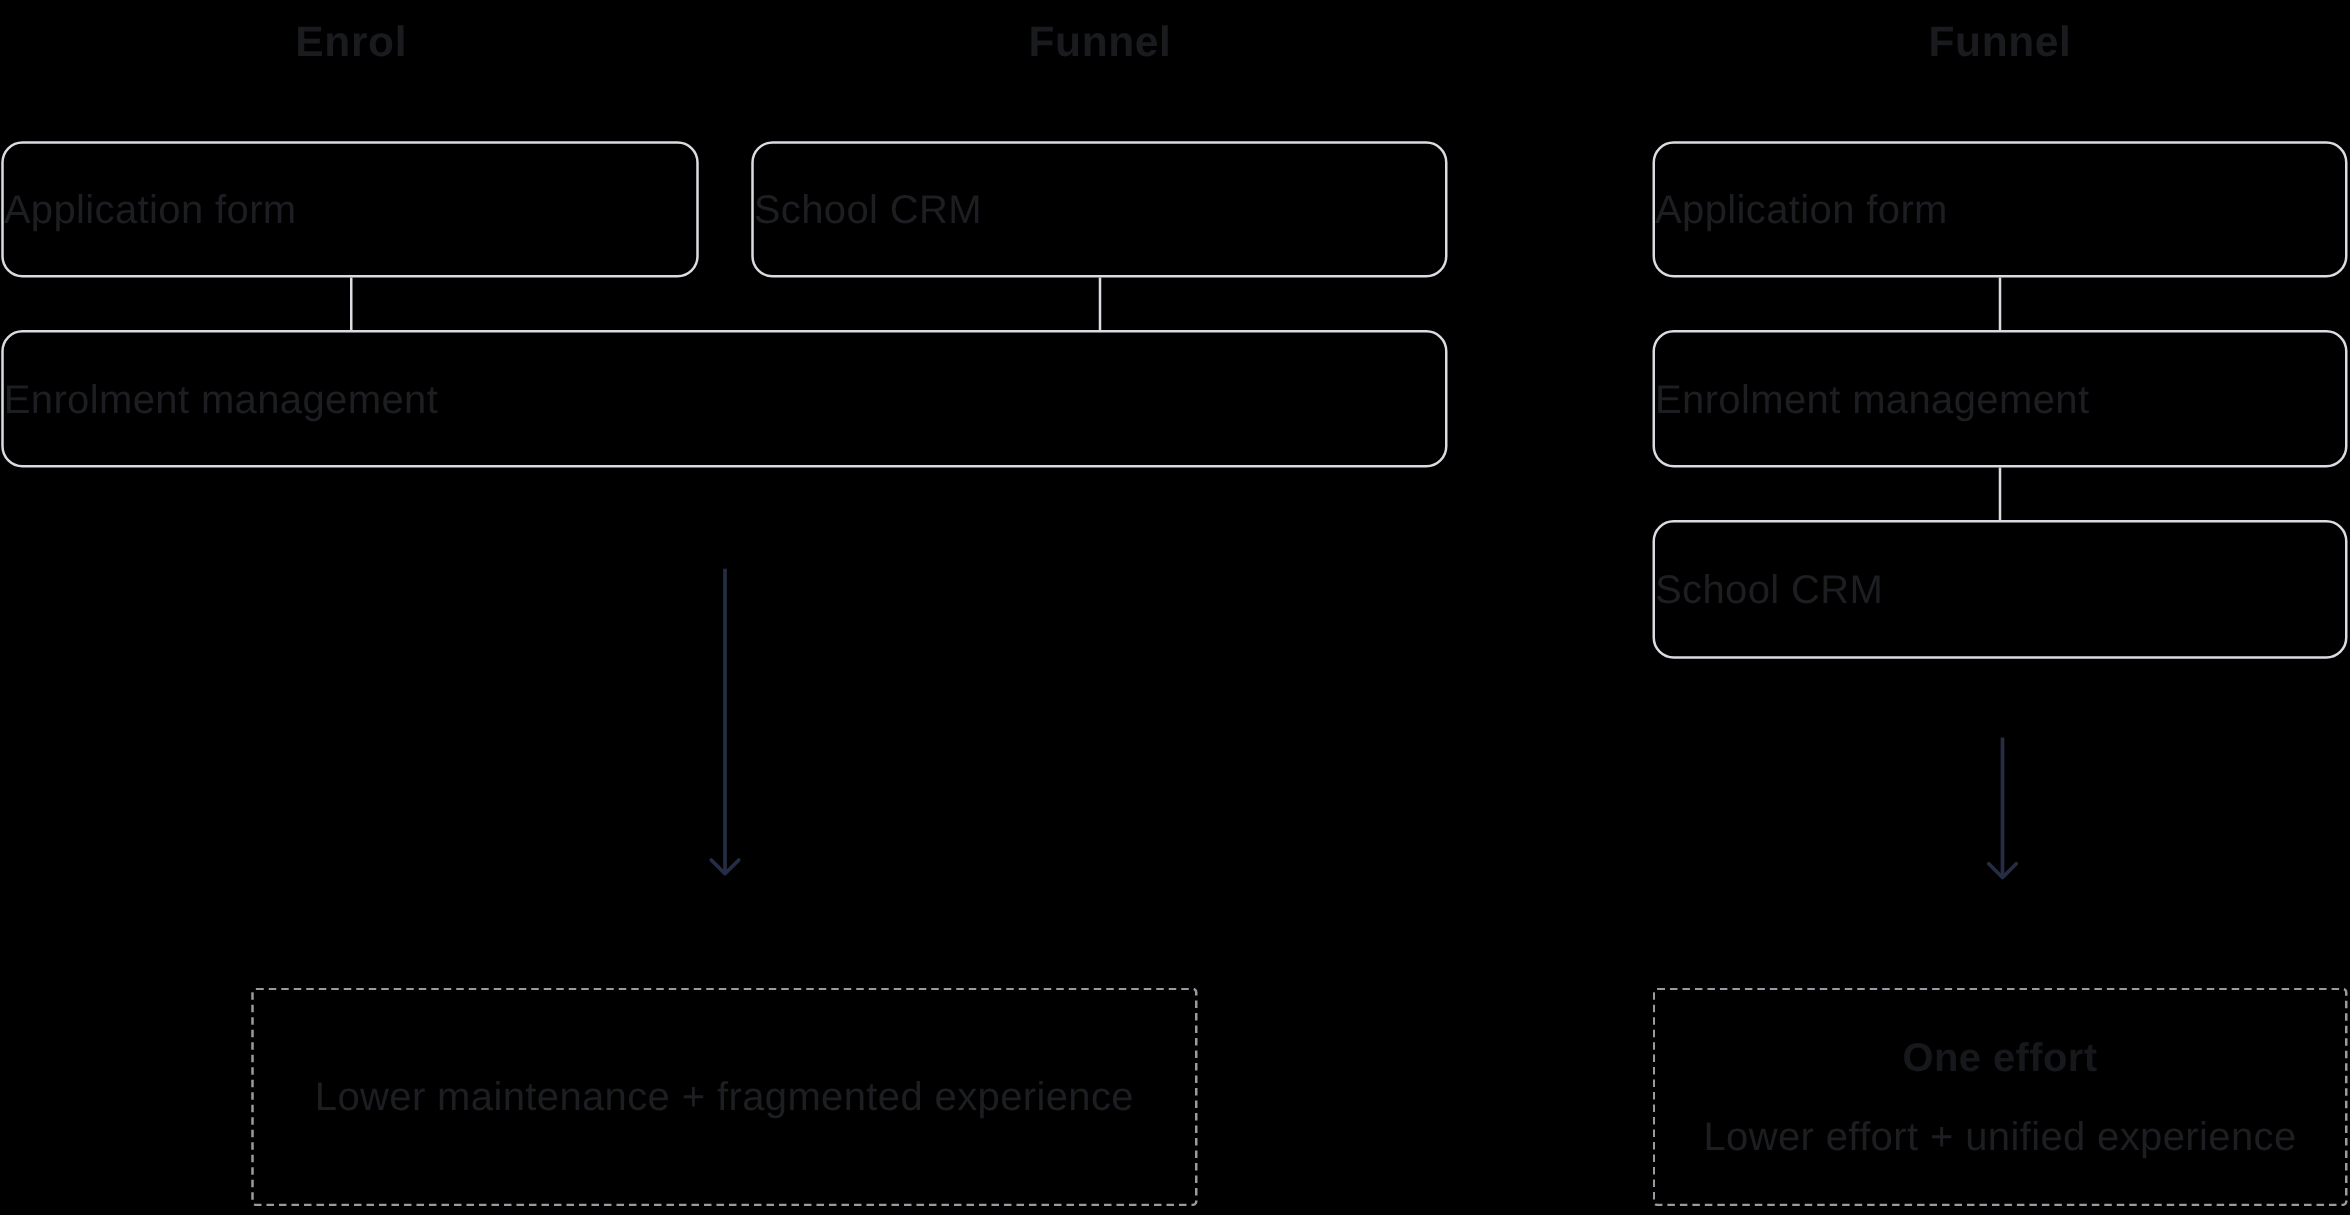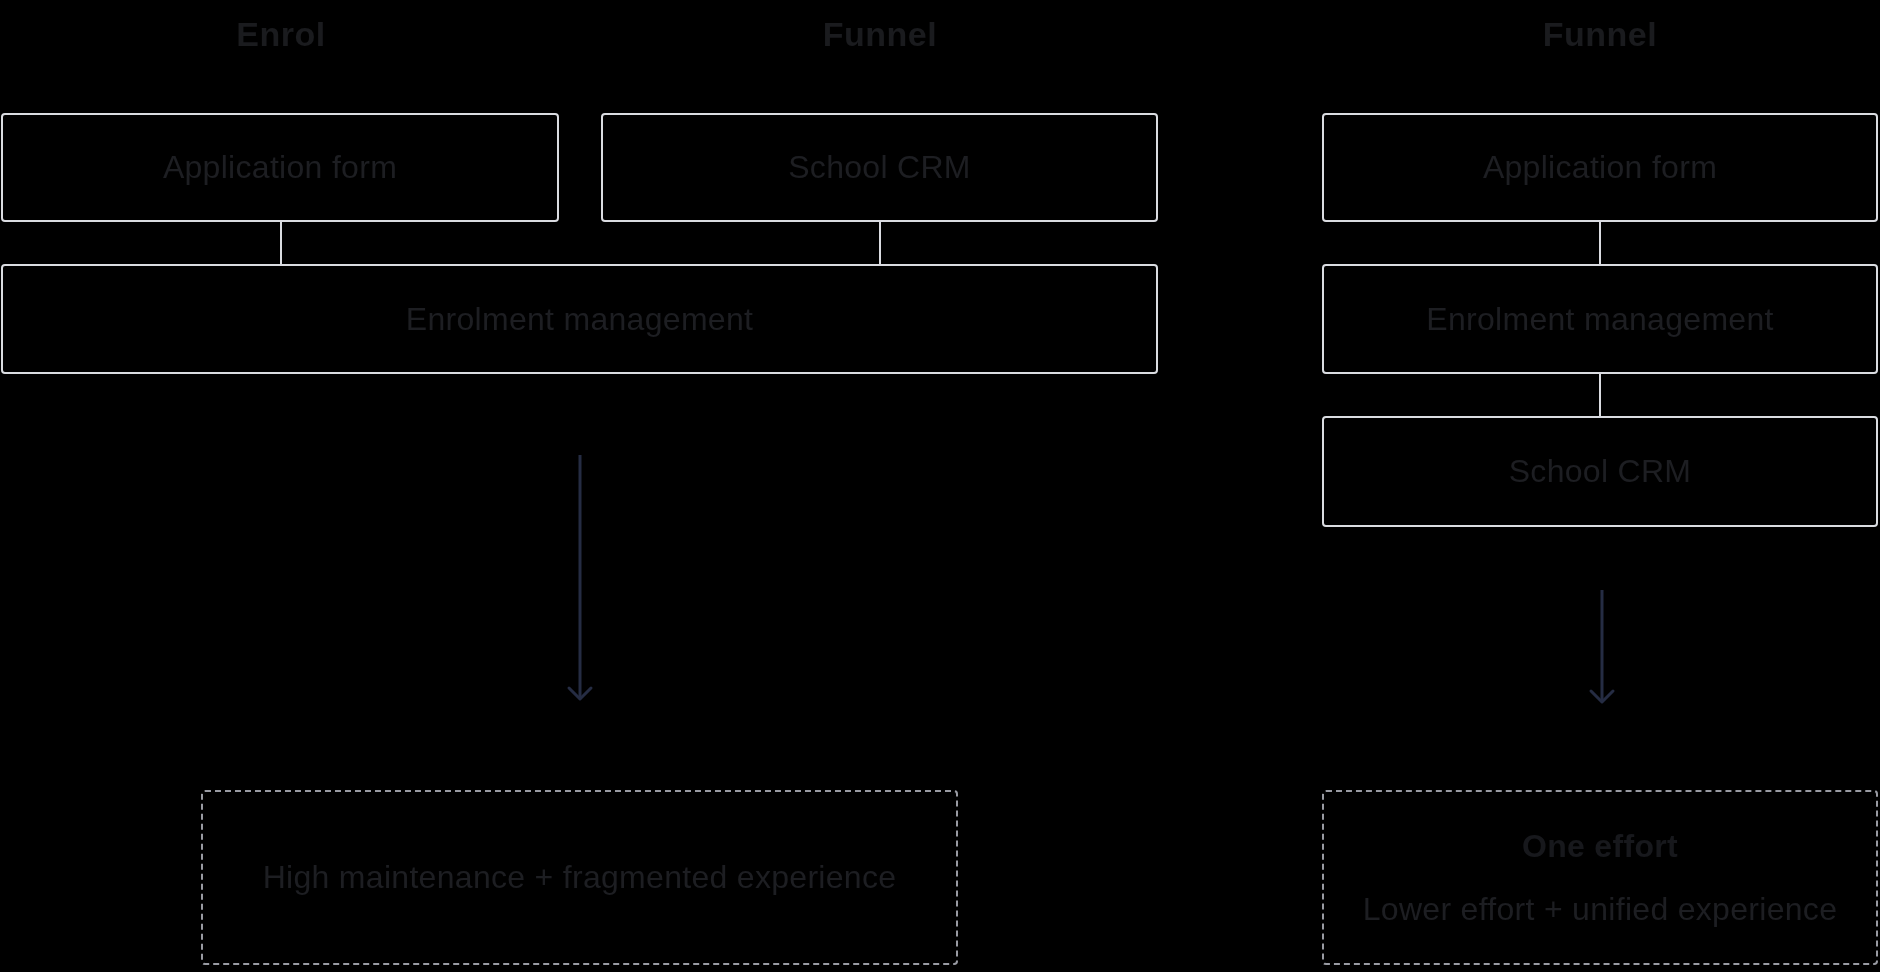--- a/index.html
+++ b/index.html
@@ -25,23 +25,23 @@
     position:absolute;
     width:300px;height:44px;
     display:flex;align-items:center;justify-content:center;
     font-size:34px;font-weight:600;
     color:var(--heading-text);
     letter-spacing:0.5px;
   }
   .box{
     position:absolute;
     border:2px solid var(--box-border);
-    border-radius:4px;
+    border-radius:17px;
     box-sizing:border-box;
-    display:flex;align-items:center;justify-content:center;
+    display:flex;align-items:center;justify-content:flex-start;
     background:transparent;
   }
   .box .label{
     font-size:32px;font-weight:400;
     color:var(--label-text);
     letter-spacing:0.3px;
   }
   .connector{
     position:absolute;
     width:2px;
@@ -94,21 +94,21 @@
   <div class="box" style="left:1px;top:264px;width:1157px;height:110px;">
     <span class="label">Enrolment management</span>
   </div>
 
   <svg class="arrow" style="left:560px;top:453px;" width="40" height="258" viewBox="0 0 40 258">
     <line x1="20" y1="2" x2="20" y2="244" stroke="currentColor" stroke-width="3"></line>
     <polyline points="9,235 20,246 31,235" fill="none" stroke="currentColor" stroke-width="3" stroke-linecap="round" stroke-linejoin="round"></polyline>
   </svg>
 
   <div class="result-box" style="left:201px;top:790px;width:757px;height:175px;">
-    <div class="result-subtitle">High maintenance + fragmented experience</div>
+    <div class="result-subtitle">Lower maintenance + fragmented experience</div>
   </div>
 
   <div class="col-title" style="left:1450px;top:12px;">Funnel</div>
 
   <div class="box" style="left:1322px;top:113px;width:556px;height:109px;">
     <span class="label">Application form</span>
   </div>
 
   <div class="connector" style="left:1599px;top:222px;height:42px;"></div>
 

